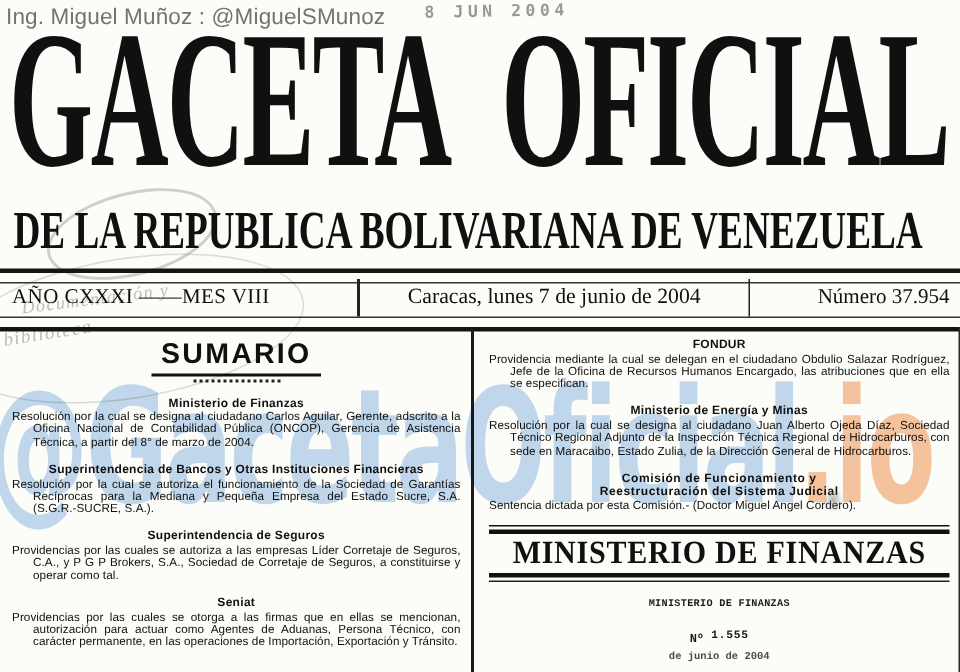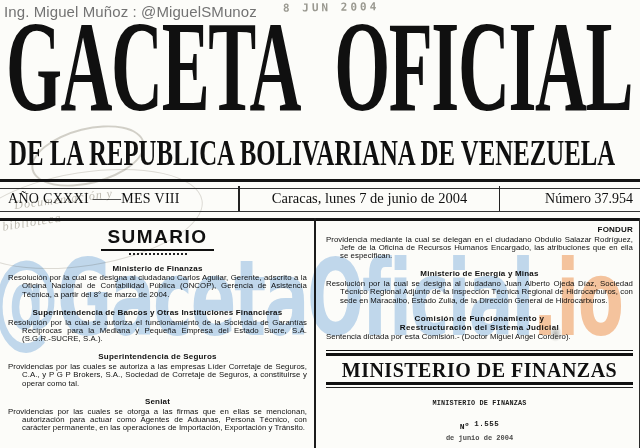--- a/index.html
+++ b/index.html
@@ -21,21 +21,21 @@
   .info-mid   { flex:1; border-left:2px solid #222; border-right:1.5px solid #222; display:flex; align-items:center; justify-content:center; font-size:14.5px; }
   .info-right { width:133px; padding-right:7px; display:flex; align-items:center; justify-content:flex-end; }
   
   .cols { position:absolute; top:218px; left:0; width:640px; height:230px; display:flex; z-index:2; }
   .colL { width:316px; border-right:2px solid #1c1c1c; padding:0 7px 0 8px; box-sizing:border-box; }
   .colR { flex:1; padding:0 6px 0 10px; box-sizing:border-box; border-right:1.5px solid #2a2a2a; position:relative; }
   .sumario-wrap { text-align:center; margin-top:8px; }
   .sumario { display:inline-block; font-weight:bold; font-size:19px; letter-spacing:1.5px; border-bottom:2.5px solid #111; padding:0 6px 1px; }
   .sum2 { width:58px; margin:1.5px auto 0; border-top:2px dotted #222; height:0; }
   .sec-h { text-align:center; font-weight:bold; font-size:8px; letter-spacing:.2px; margin:10px 0 1px; line-height:8.6px; }
-  .sec-h.first { margin-top:8px;text-align:right; }
+  .sec-h.first { margin-top:8px; }
   .sec-h.narrow { max-width:200px; margin-left:auto; margin-right:auto; letter-spacing:.4px; }
   .sec-b { font-size:7.8px; line-height:8.3px; text-align:justify; padding-left:14px; text-indent:-14px; letter-spacing:.05px; }
   
   .banner { margin-top:9px; }
   .bar-top { border-top:1.5px solid #111; border-bottom:3.5px solid #111; height:2px; }
   .banner-title { text-align:center; font-family:"Liberation Serif",serif; font-weight:bold; font-size:20px; letter-spacing:.5px; transform:scaleY(1.08); padding:2px 0 1px; }
   .bar-bot { border-top:3.5px solid #111; border-bottom:1px solid #222; height:2px; }
   .org { margin-top:11px; text-align:center; font-family:"Liberation Mono",monospace; font-size:6.8px; font-weight:bold; line-height:9.5px; letter-spacing:.2px; color:#1c1c1c; }
   .docnum { margin-top:13px; text-align:center; font-family:"Liberation Mono",monospace; font-size:8px; font-weight:bold; color:#1a1a1a; }
   .docnum .num { display:inline-block; transform:translateY(-3px); font-size:7.5px; letter-spacing:.5px; }

